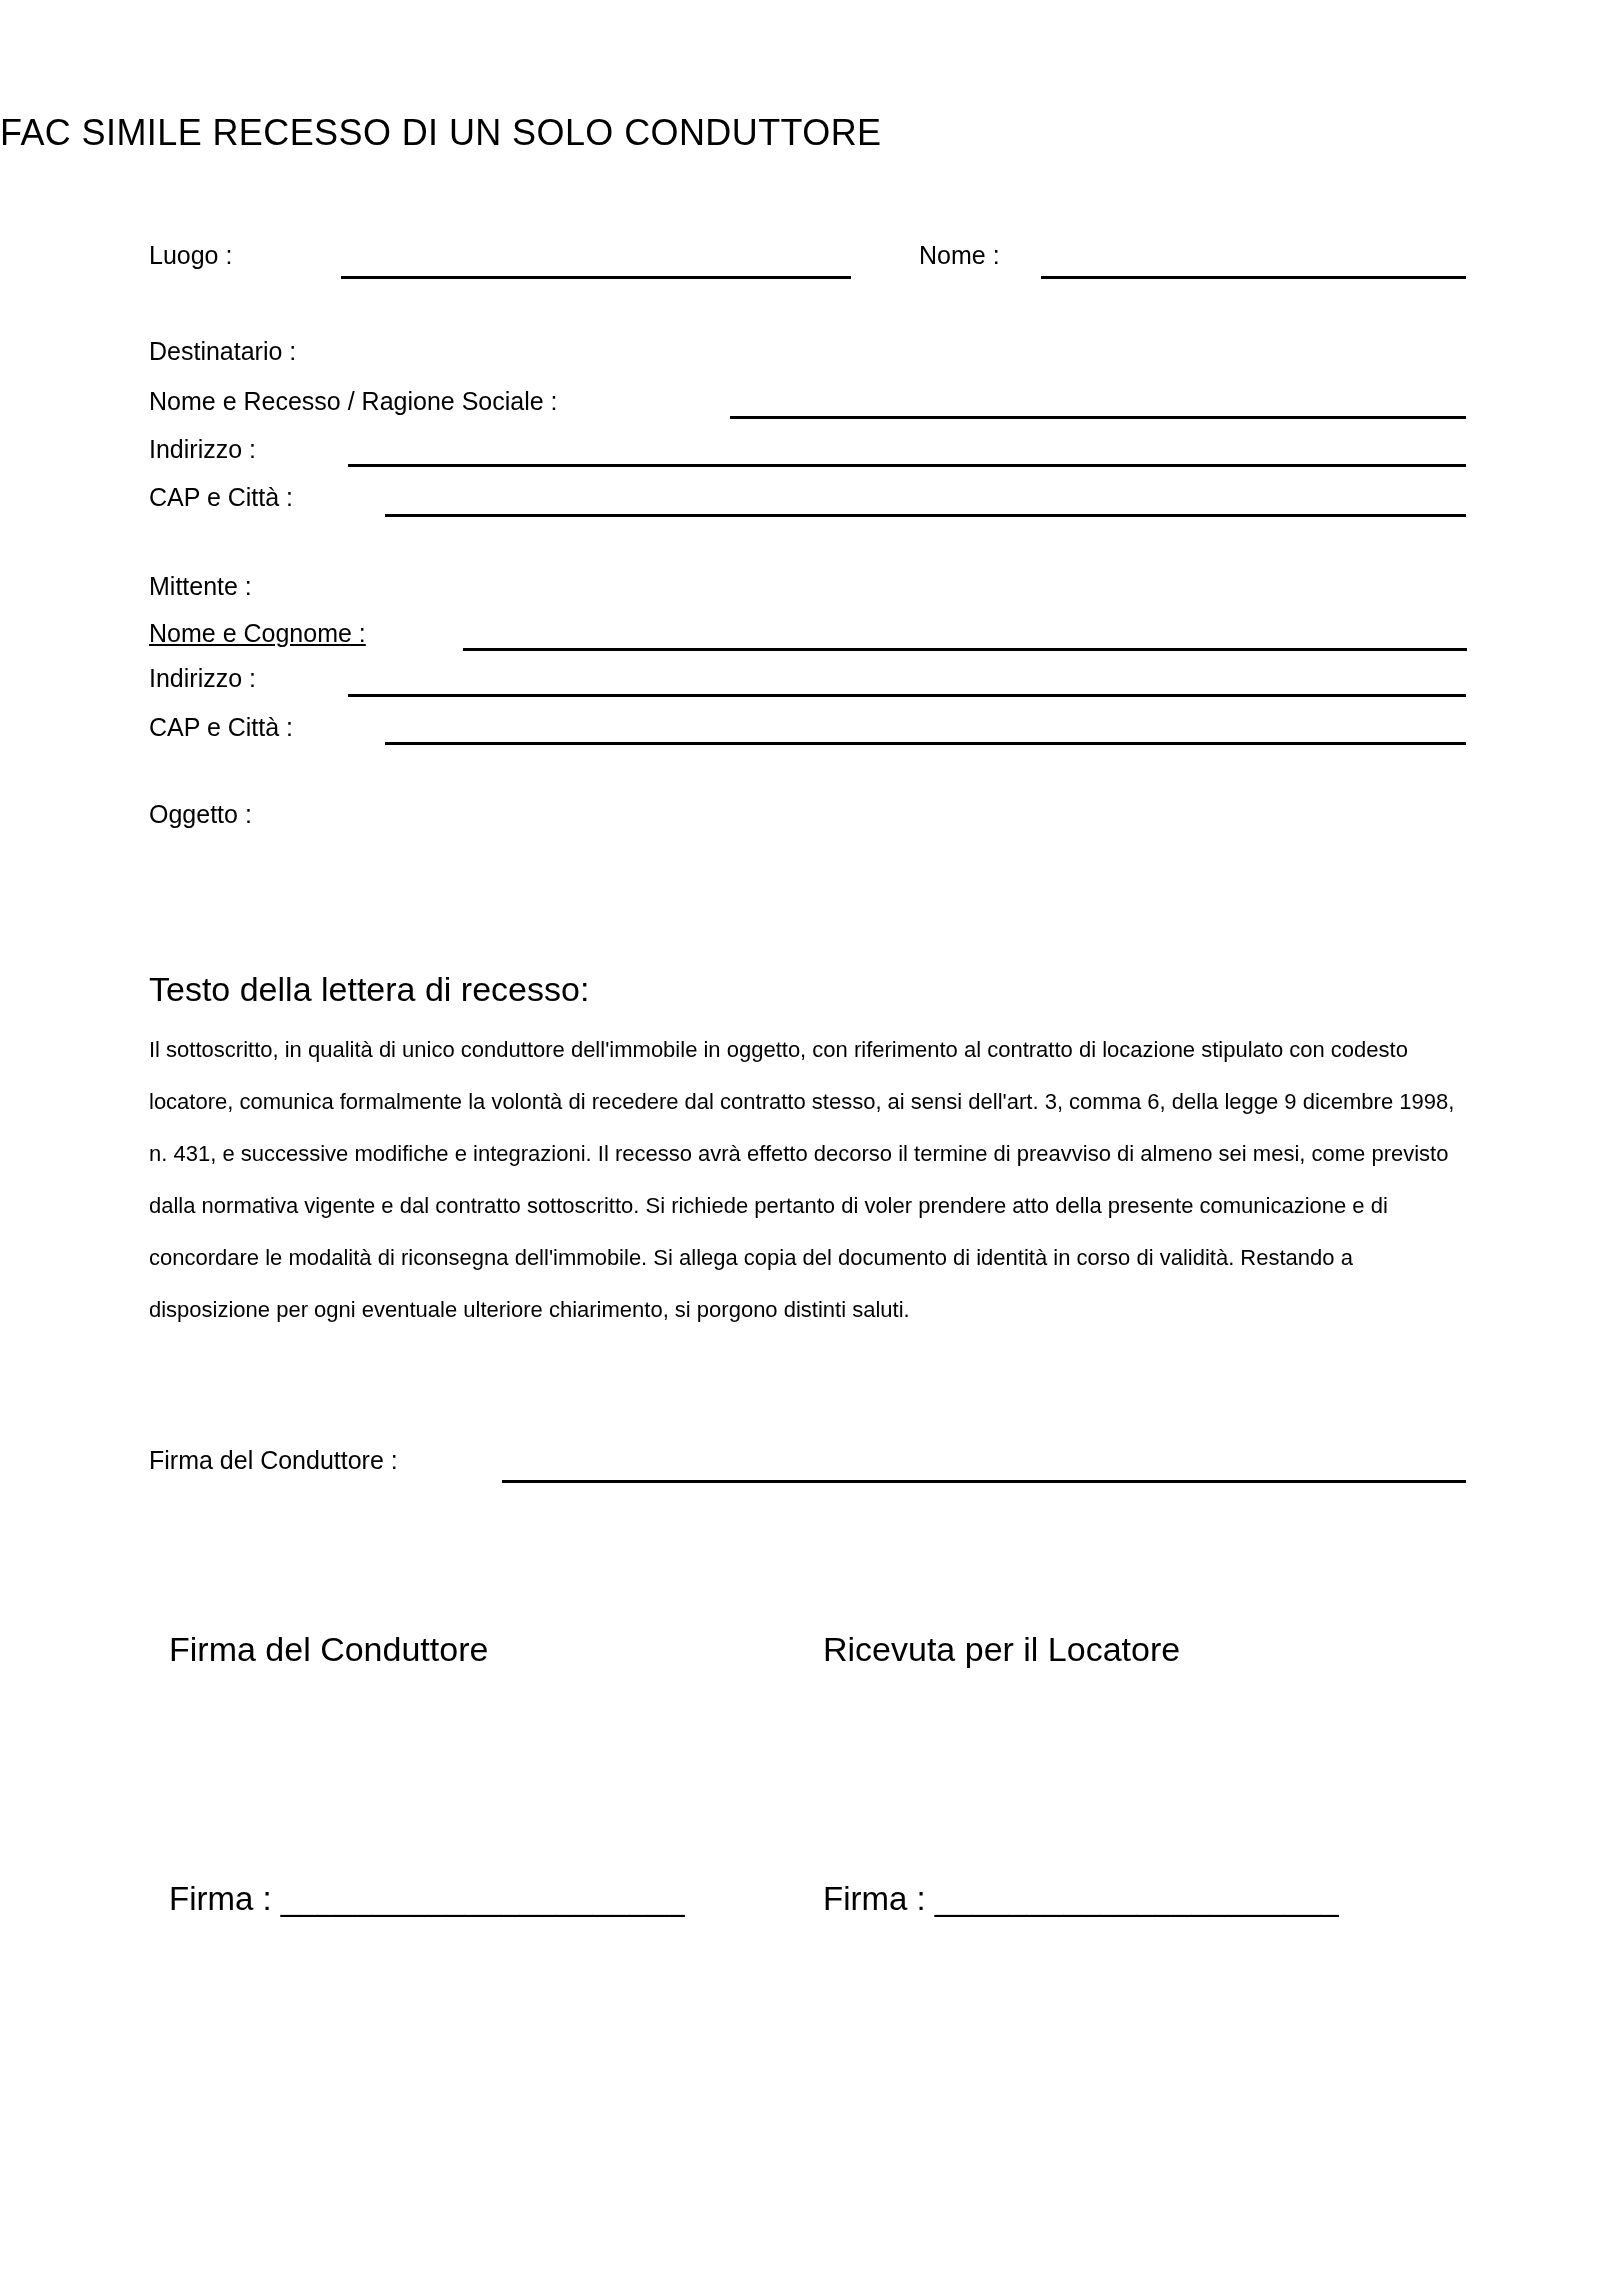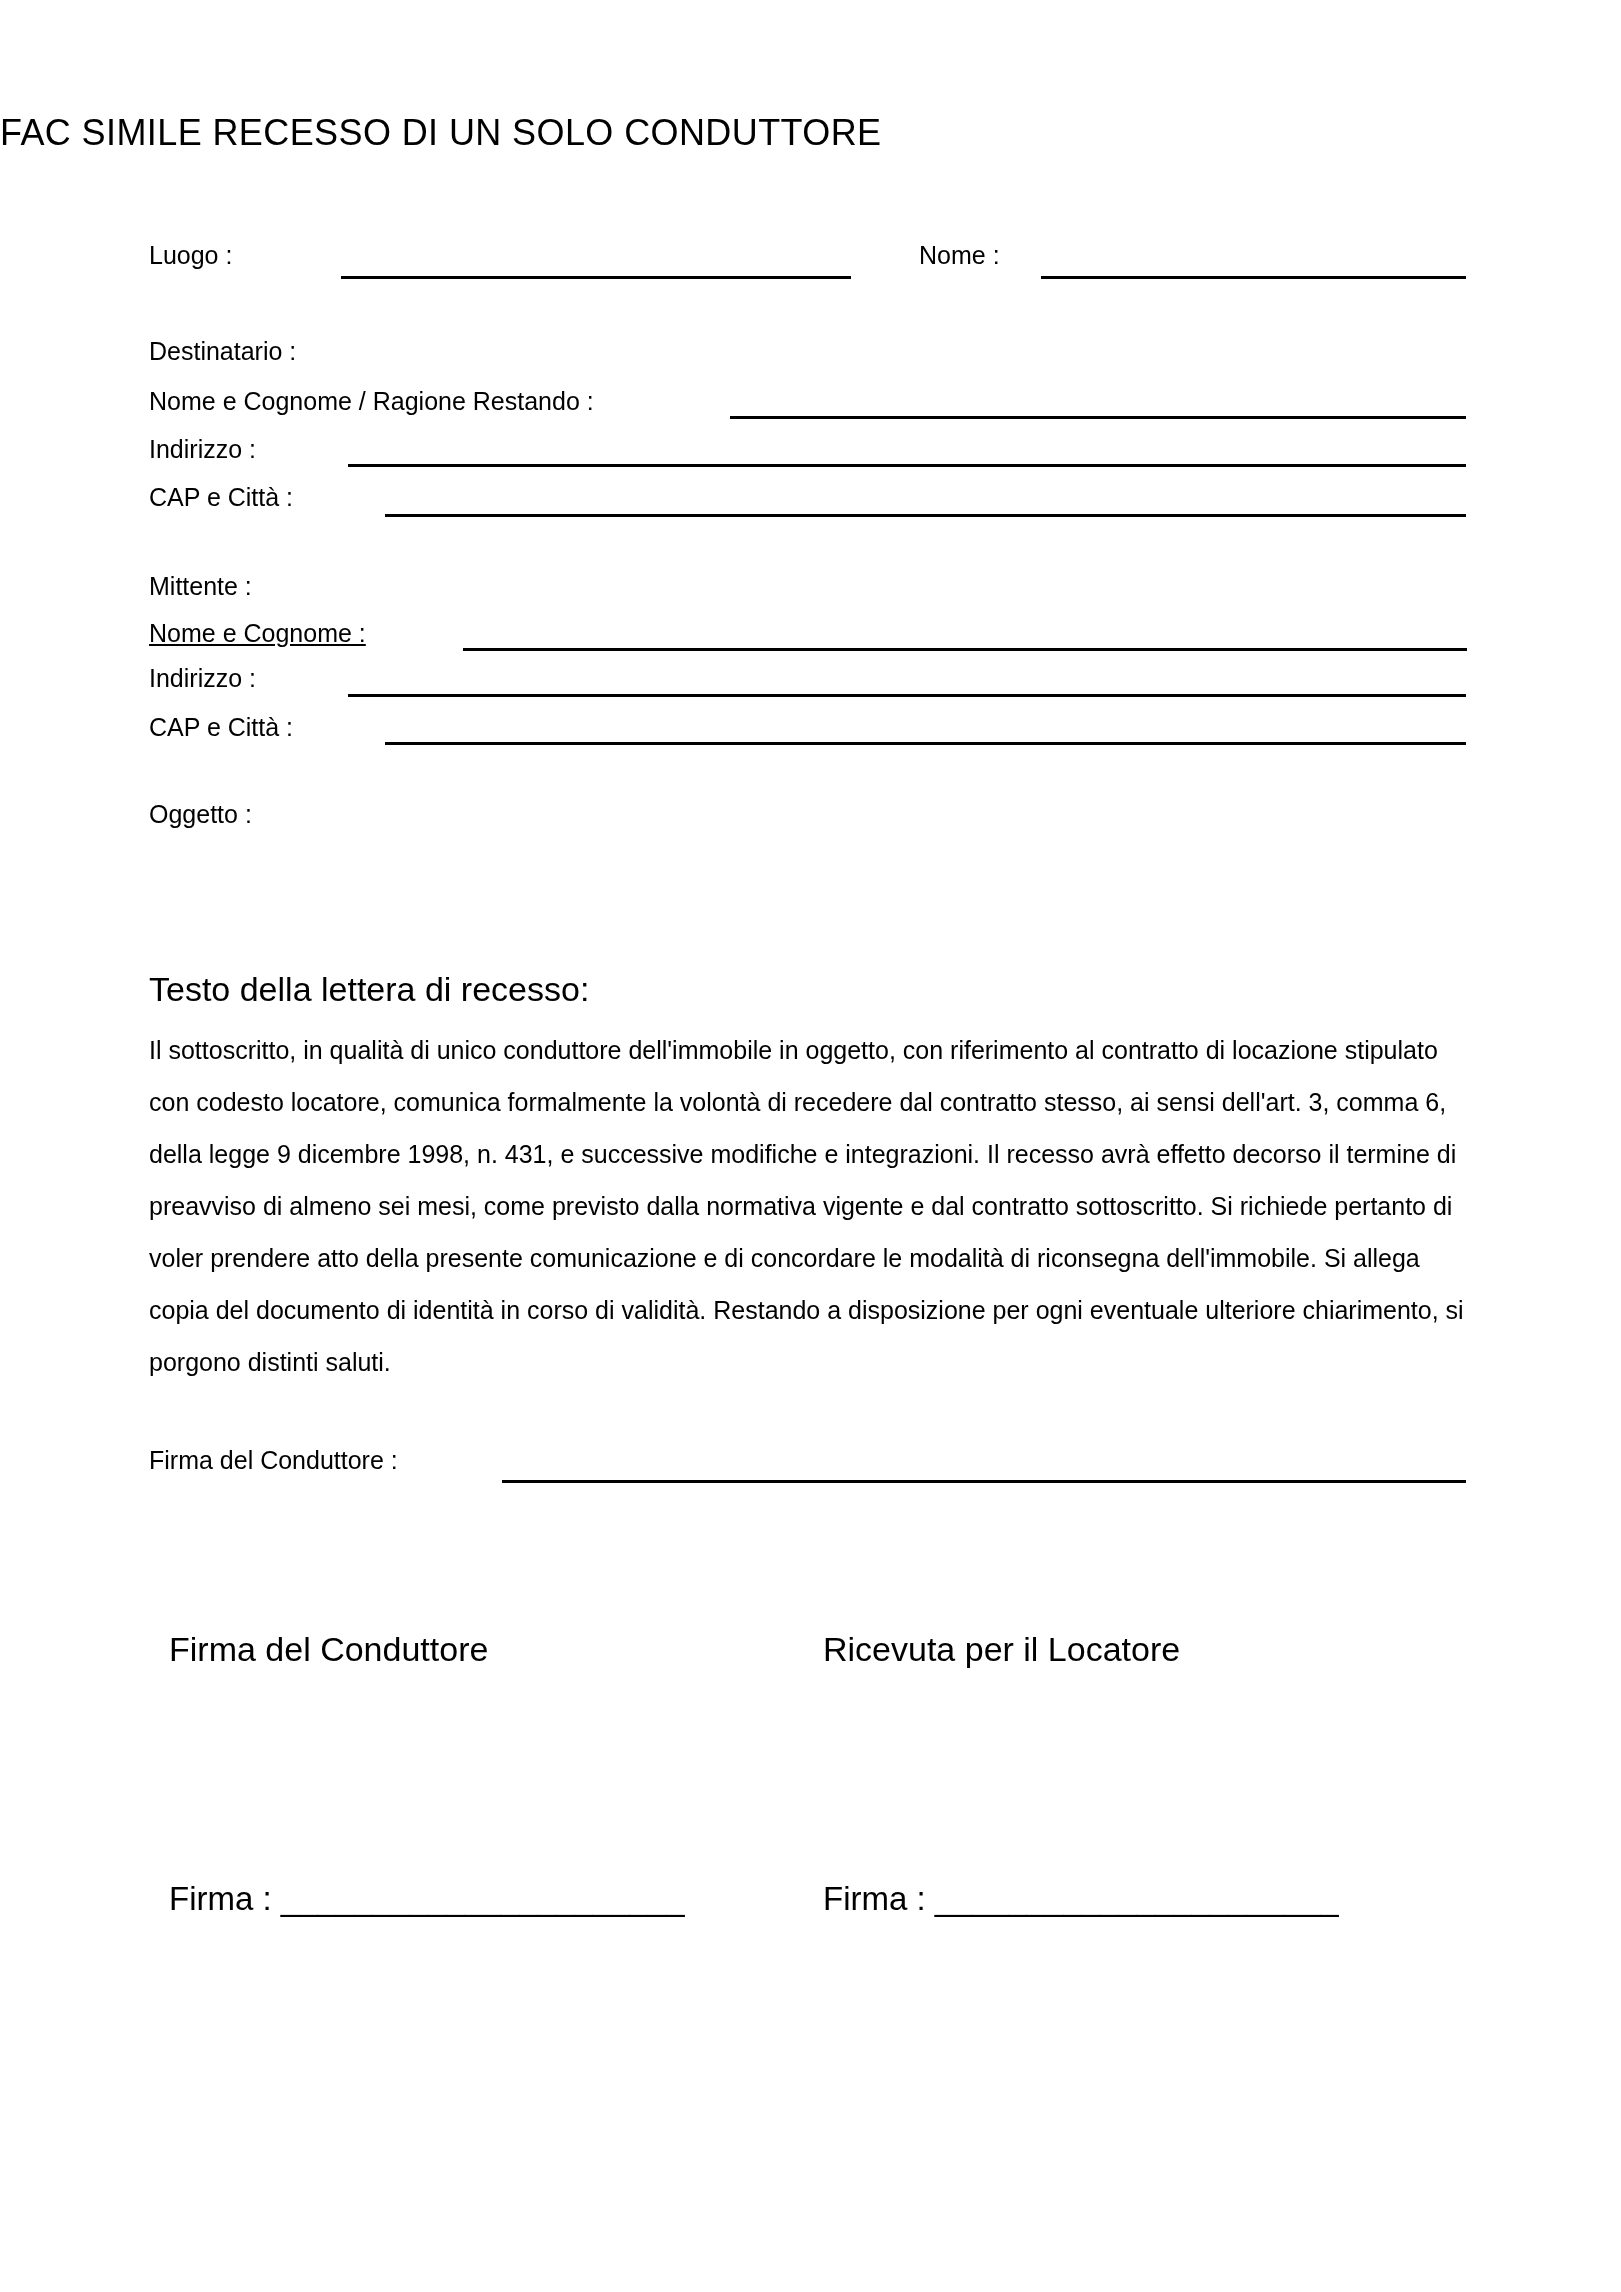--- a/index.html
+++ b/index.html
@@ -52,21 +52,21 @@
   .body-heading {
     position: absolute;
     left: 149px;
     font-size: 34px;
     white-space: nowrap;
   }
   .body-text {
     position: absolute;
     left: 149px;
     width: 1318px;
-    font-size: 25px;
+    font-size: 22px;
     line-height: 52px;
     text-align: left;
   }
 
   
   .footer-label {
     position: absolute;
     font-size: 34px;
     white-space: nowrap;
   }
@@ -85,21 +85,21 @@
   <div class="doc-title">FAC SIMILE RECESSO DI UN SOLO CONDUTTORE</div>
 
   <div class="field-row" style="top:243px;">Luogo :</div>
   <div class="rule" style="left:341px; top:276px; width:510px;"></div>
 
   <div class="field-row" style="left:919px; top:243px;">Nome :</div>
   <div class="rule" style="left:1041px; top:276px; width:425px;"></div>
 
   <div class="field-row" style="top:339px;">Destinatario :</div>
 
-  <div class="field-row" style="top:389px;">Nome e Cognome / Ragione Restando :</div>
+  <div class="field-row" style="top:389px;">Nome e Recesso / Ragione Sociale :</div>
   <div class="rule" style="left:730px; top:416px; width:736px;"></div>
 
   <div class="field-row" style="top:437px;">Indirizzo :</div>
   <div class="rule" style="left:348px; top:464px; width:1118px;"></div>
 
   <div class="field-row" style="top:485px;">CAP e Città :</div>
   <div class="rule" style="left:385px; top:514px; width:1081px;"></div>
 
   <div class="field-row" style="top:574px;">Mittente :</div>
 

